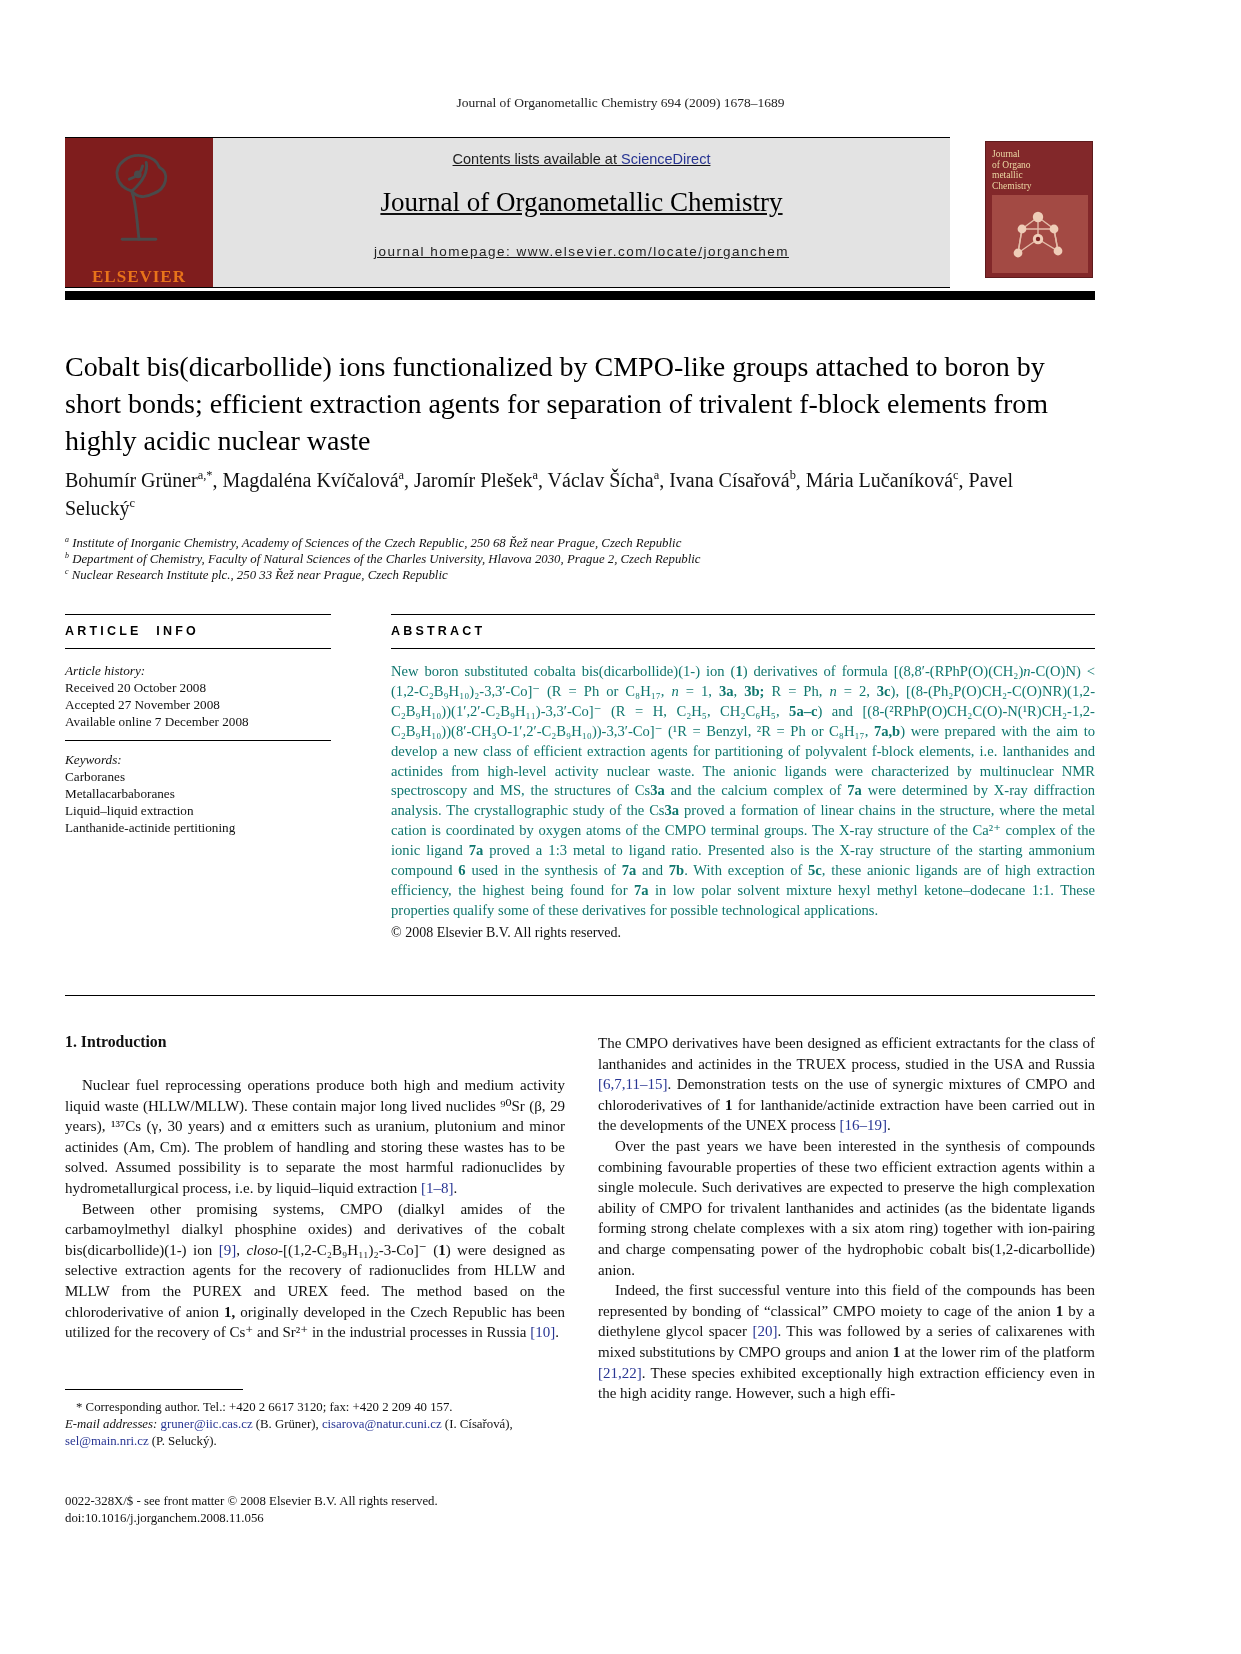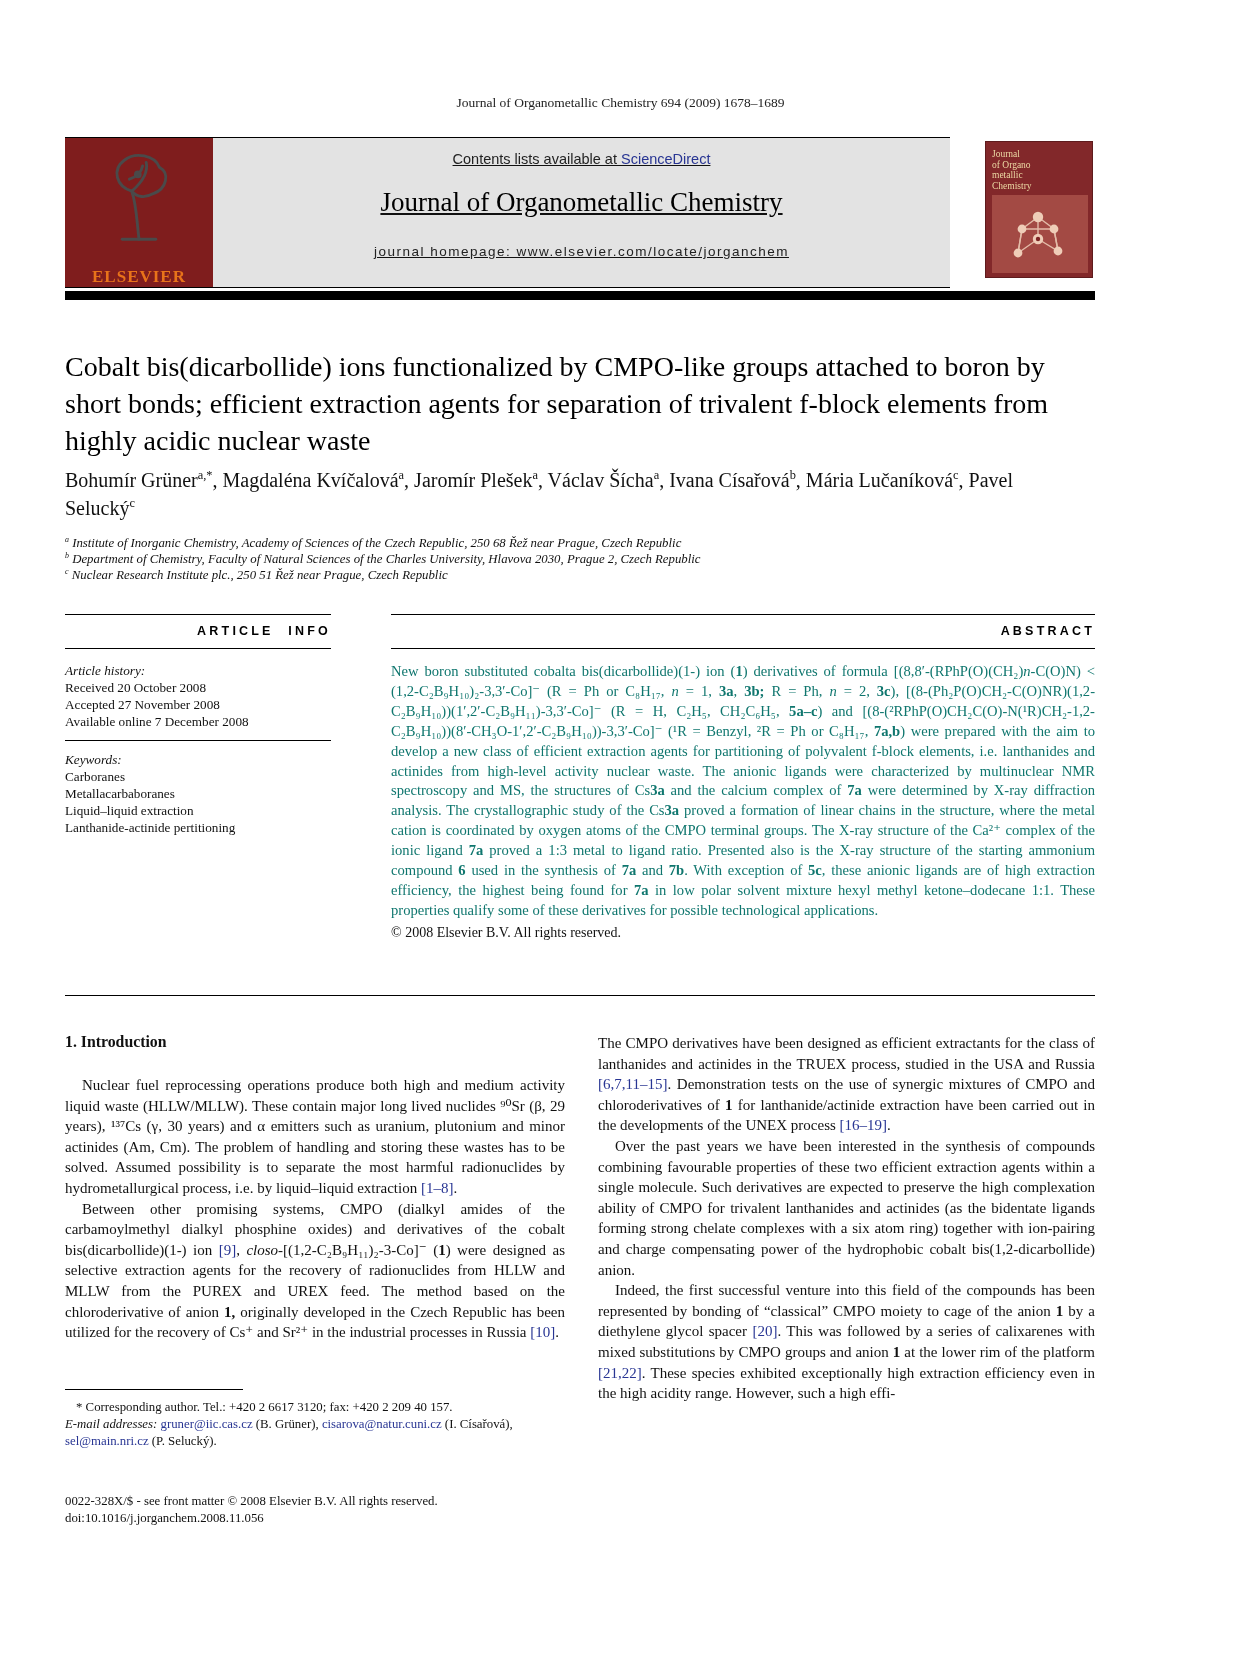--- a/index.html
+++ b/index.html
@@ -68,21 +68,20 @@
   .info-col { position:absolute; top:607px; left:65px; width:266px; }
   .abs-col  { position:absolute; top:607px; left:391px; width:704px; }
   .sec-head-wrap {
     border-top:1.5px solid #000; border-bottom:1px solid #000;
     padding:9px 0 10px; margin-bottom:13px;
   }
   .sec-head {
     font-family:"Liberation Sans","DejaVu Sans",sans-serif;
     font-weight:bold; font-size:12.5px; letter-spacing:3.2px; word-spacing:8px;
     color:#000;
-    text-align:right;
   }
   .info-label { font-style:italic; font-size:13.2px; line-height:17px; }
   .info-line  { font-size:13.2px; line-height:17px; }
   .info-divider { border-top:1px solid #000; margin:10px 0 10px; width:100%; }
   .abs-body { font-size:14.6px; line-height:19.9px; text-align:justify; color:#0f766e; }
   .abs-copy { margin-top:4px; text-align:left; font-size:14px; }
 
   .end-rule { position:absolute; top:988px; left:65px; width:1030px; border-top:1.5px solid #000; }
 
   .body-left  { position:absolute; top:1026px; left:65px;  width:500px; }
@@ -155,21 +154,21 @@
 
   <div class="black-bar"></div>
 
   <h1 class="article-title" style="font-weight:400;">Cobalt bis(dicarbollide) ions functionalized by CMPO-like groups attached to boron by short bonds; efficient extraction agents for separation of trivalent f-block elements from highly acidic nuclear waste</h1>
 
   <div class="authors"><span>Bohumír Grüner</span><span class="sup">a,*</span><span>, Magdaléna Kvíčalová</span><span class="sup">a</span><span>, Jaromír Plešek</span><span class="sup">a</span><span>, Václav Šícha</span><span class="sup">a</span><span>, Ivana Císařová</span><span class="sup">b</span><span>, Mária Lučaníková</span><span class="sup">c</span><span>, Pavel Selucký</span><span class="sup">c</span></div>
 
   <div class="affils">
     <div><span class="sup">a</span><span> Institute of Inorganic Chemistry, Academy of Sciences of the Czech Republic, 250 68 Řež near Prague, Czech Republic</span></div>
     <div><span class="sup">b</span><span> Department of Chemistry, Faculty of Natural Sciences of the Charles University, Hlavova 2030, Prague 2, Czech Republic</span></div>
-    <div><span class="sup">c</span><span> Nuclear Research Institute plc., 250 51 Řež near Prague, Czech Republic</span></div>
+    <div><span class="sup">c</span><span> Nuclear Research Institute plc., 250 33 Řež near Prague, Czech Republic</span></div>
   </div>
 
   <div class="info-col">
     <div class="sec-head-wrap">
       <div class="sec-head">ARTICLE INFO</div>
     </div>
     <div class="info-label">Article history:</div>
     <div class="info-line">Received 20 October 2008</div>
     <div class="info-line">Accepted 27 November 2008</div>
     <div class="info-line">Available online 7 December 2008</div>

